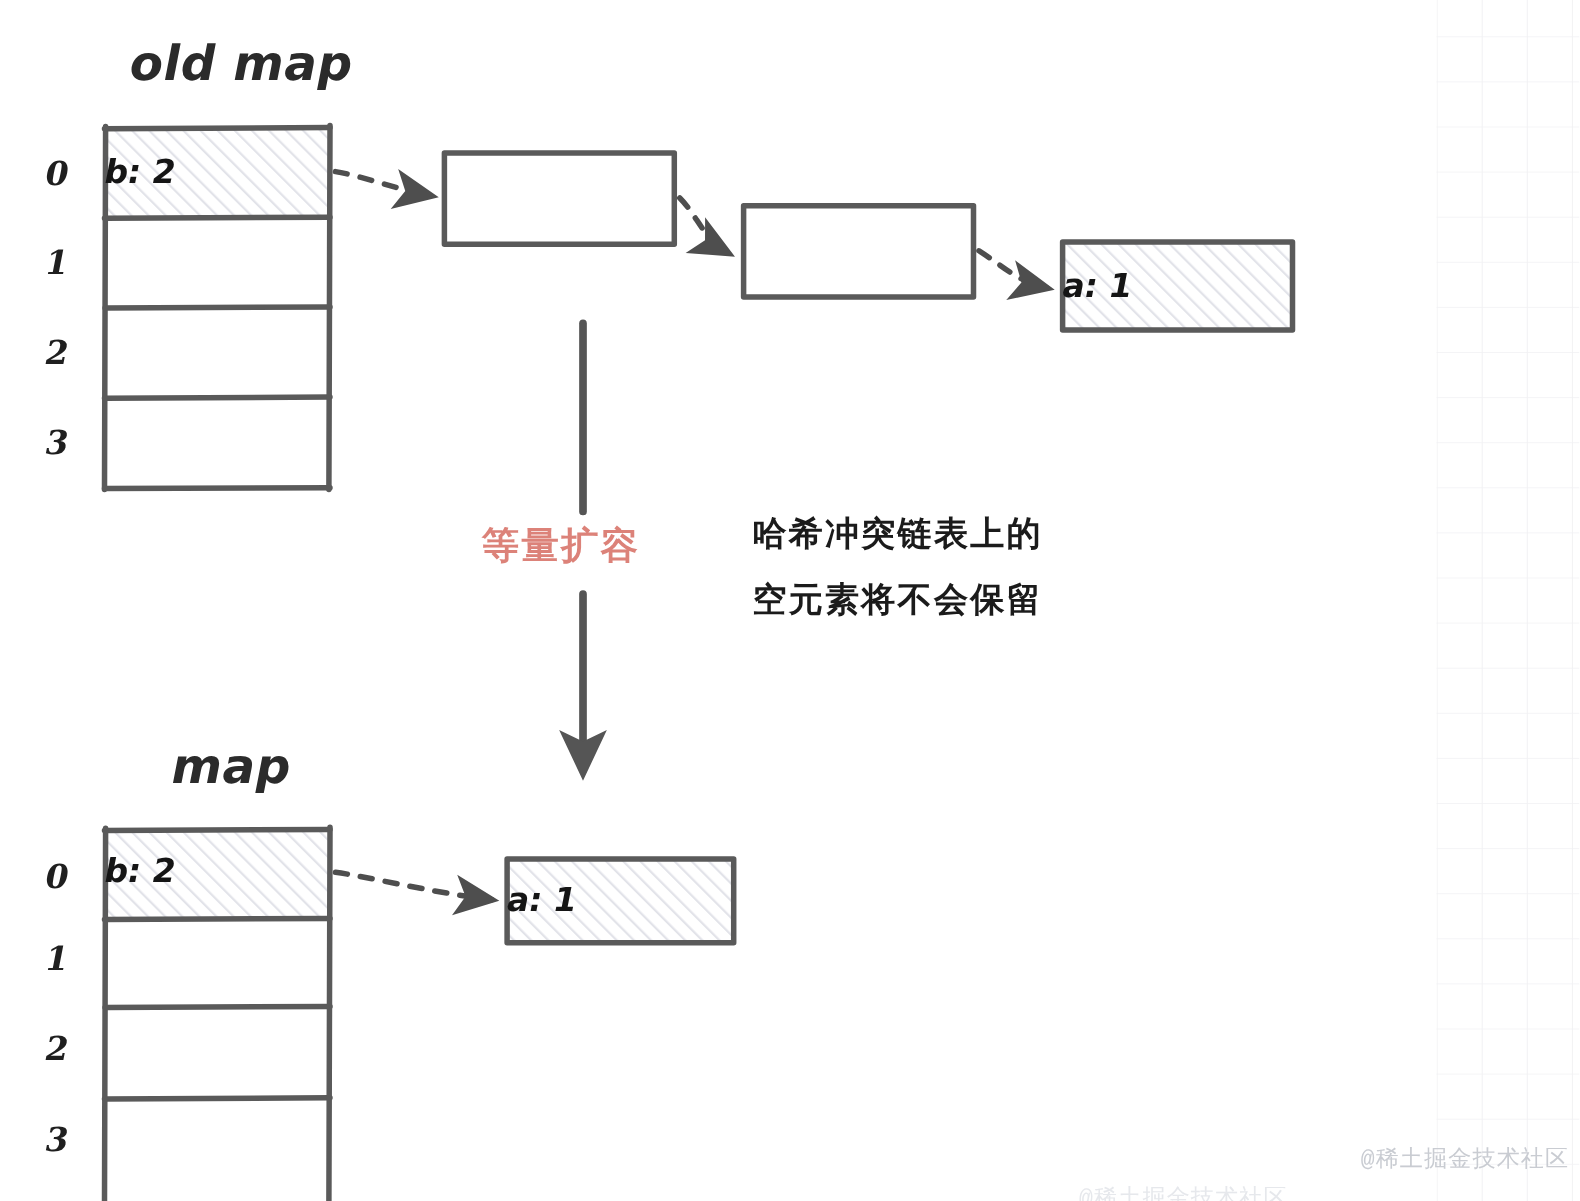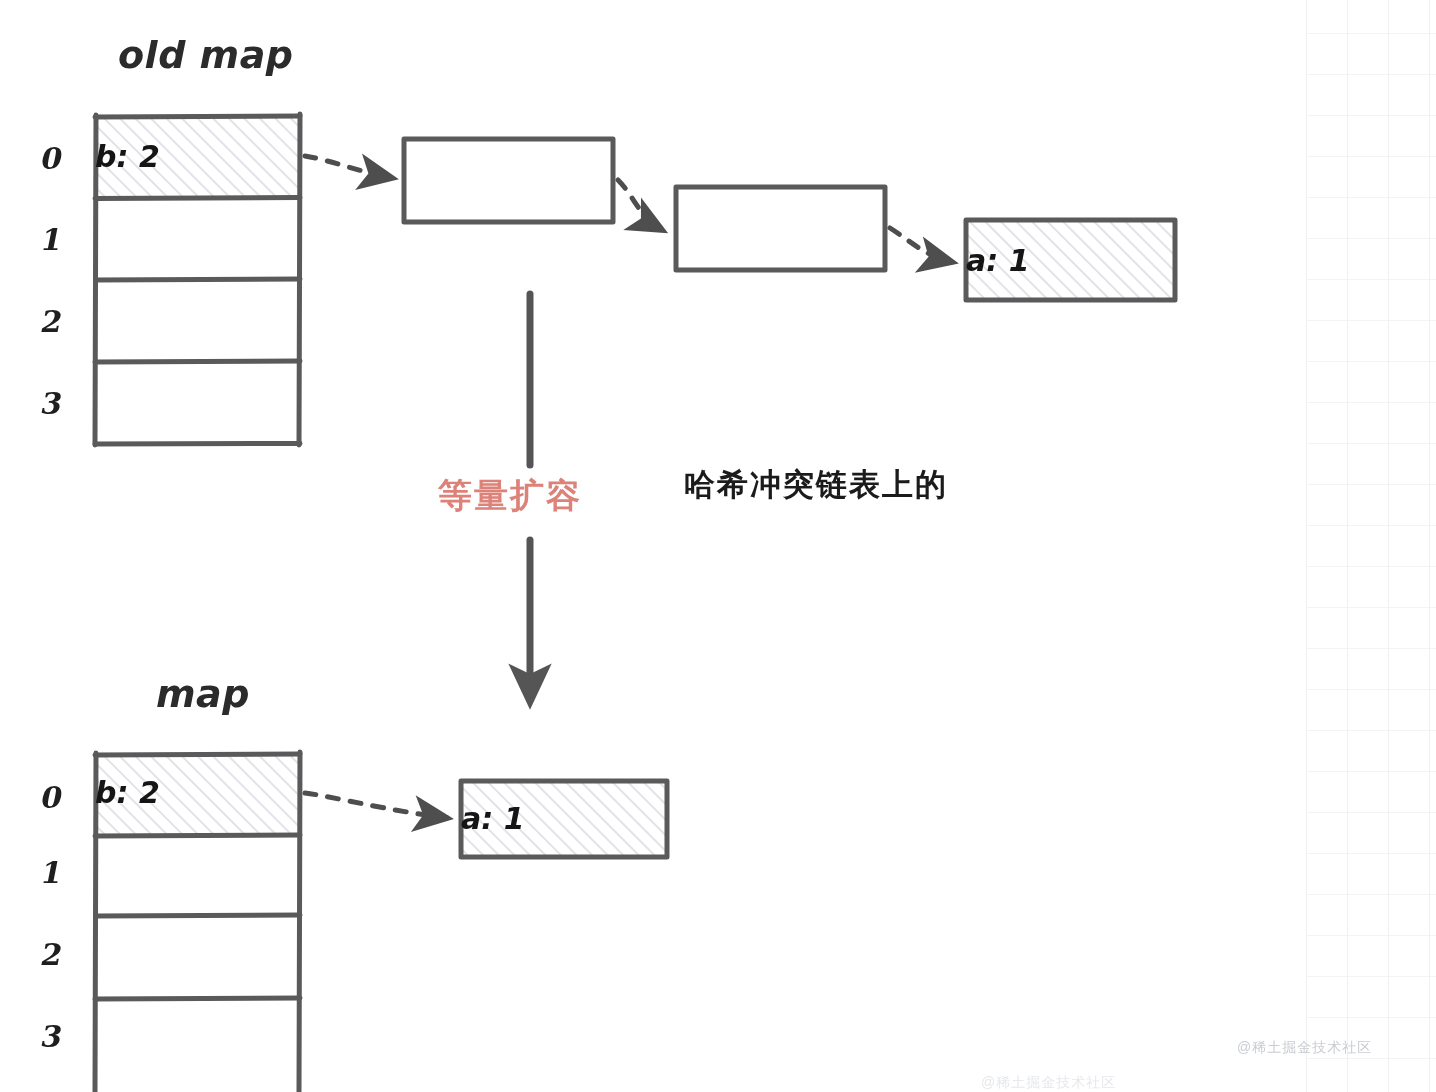--- a/index.html
+++ b/index.html
@@ -61,21 +61,21 @@
     position: absolute;
     font-family: "DejaVu Sans", sans-serif;
     font-style: italic;
     font-weight: 700;
     font-size: 30px;
     color: #151515;
     white-space: nowrap;
     text-align: left;
   }
   .title-text {
-    font-size: 38px;
+    font-size: 44px;
   }
   .cn-red {
     position: absolute;
     font-family: "DejaVu Sans", sans-serif;
     font-weight: 700;
     font-size: 34px;
     color: #dc8279;
     letter-spacing: 2px;
     white-space: nowrap;
   }
@@ -83,22 +83,22 @@
     position: absolute;
     font-family: "DejaVu Sans", sans-serif;
     font-weight: 700;
     font-size: 31px;
     color: #1b1b1b;
     letter-spacing: 2px;
     white-space: nowrap;
   }
   .watermark {
     position: absolute;
-    font-family: Liberation Sans, sans-serif;
-    font-size: 14px;
+    font-family: Liberation Mono, monospace;
+    font-size: 21px;
     color: #c9ccd2;
     white-space: nowrap;
     letter-spacing: 1px;
   }
   .watermark.faint {
     color: #e6e8ec;
   }
 </style>
 </head>
 <body>
@@ -185,20 +185,21 @@
 
   <div class="cell-text" style="left:95px; top:139px; width:205px;">b: 2</div>
 
   <div class="cell-text" style="left:404px; top:164px; width:209px;"></div>
   <div class="cell-text" style="left:676px; top:212px; width:209px;"></div>
   <div class="cell-text" style="left:966px; top:243px; width:209px;">a: 1</div>
 
   <div class="cn-red" style="left:438px; top:473px;">等量扩容</div>
 
   <div class="cn-note" style="left:684px; top:464px;">哈希冲突链表上的</div>
+  <div class="cn-note" style="left:684px; top:524px;">空元素将不会保留</div>
 
   <div class="hand-label title-text" style="left:156px; top:672px;">map</div>
 
   <div class="idx-label" style="left:32px; top:780px;">0</div>
   <div class="idx-label" style="left:32px; top:855px;">1</div>
   <div class="idx-label" style="left:32px; top:937px;">2</div>
   <div class="idx-label" style="left:32px; top:1019px;">3</div>
 
   <div class="cell-text" style="left:95px; top:775px; width:205px;">b: 2</div>
 

